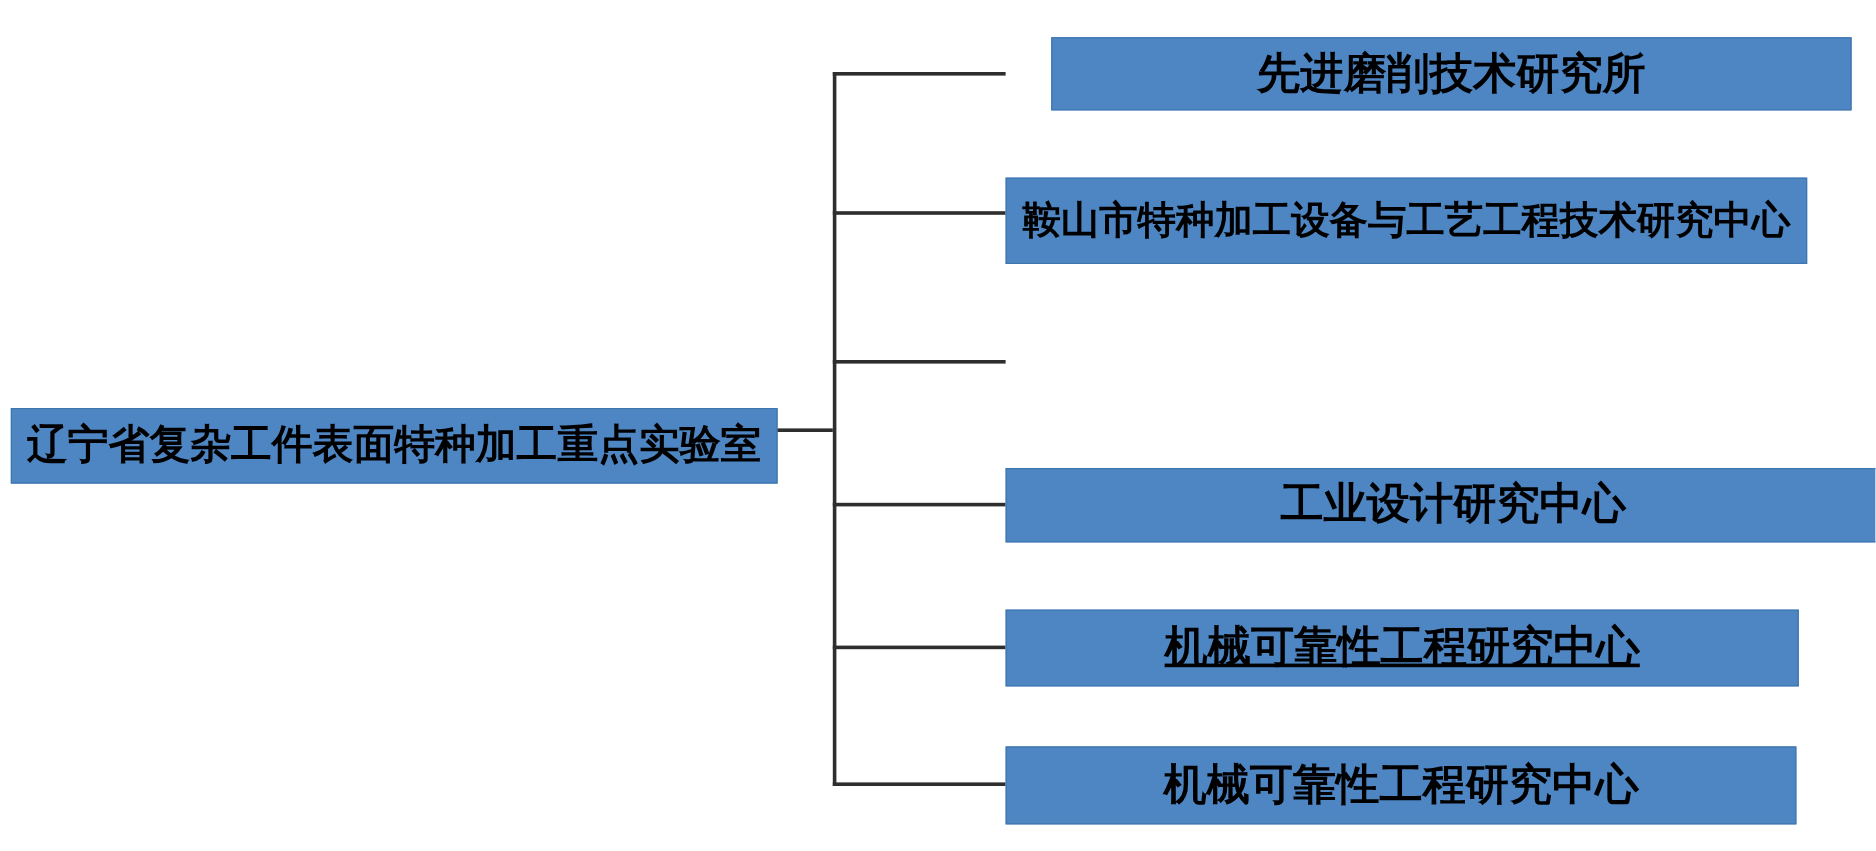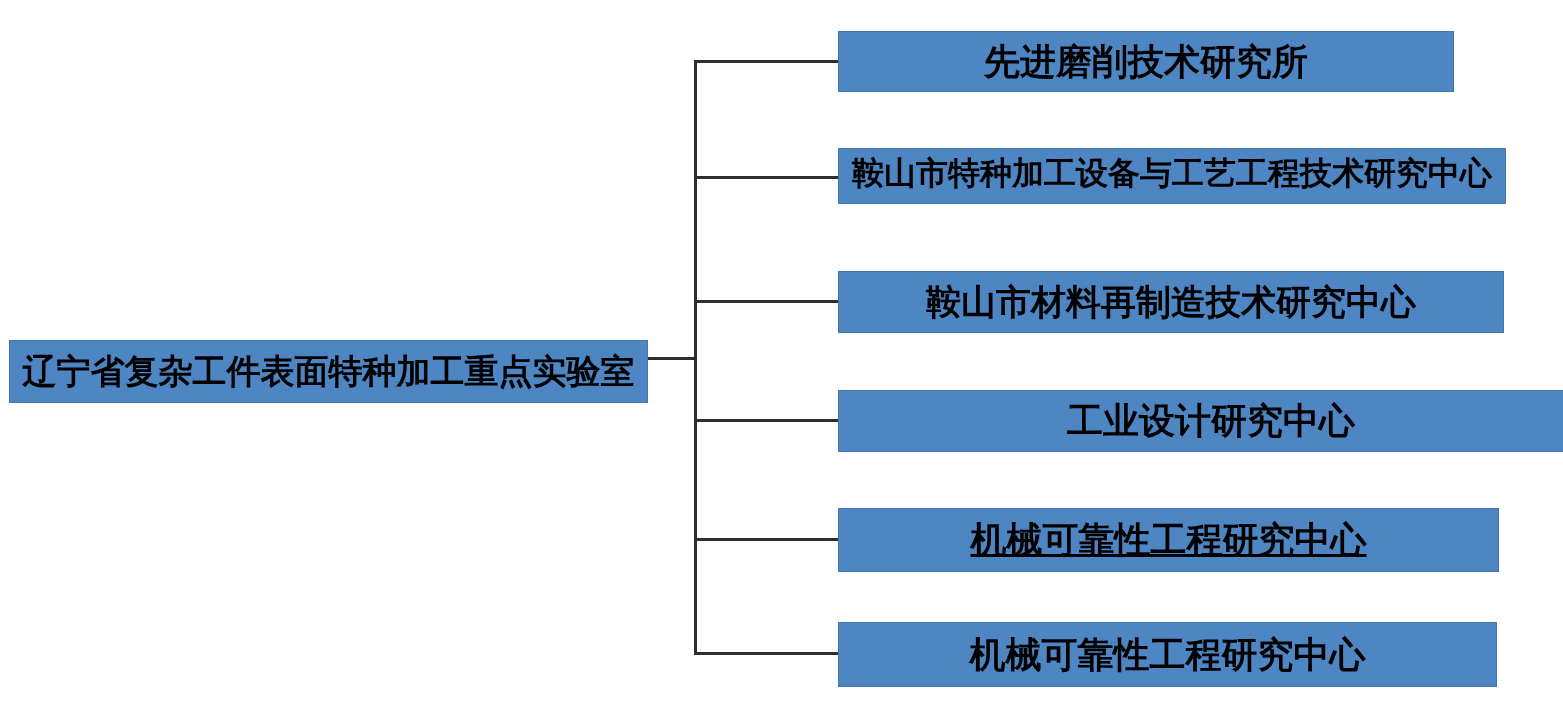--- a/index.html
+++ b/index.html
@@ -31,22 +31,22 @@
   }
   .connector {
     position: absolute;
     background: var(--connector, #2e2e2e);
   }
 
   
   .root   { left: 9px;   top: 324px; width: 639px; height: 63px; font-size: 34px; margin-top: 16px; }
 
   
-  .c0 { left: 838px; top: 31px;  width: 616px; height: 61px; font-size: 36px; }
-  .c1 { left: 838px; top: 148px; width: 668px; height: 56px; font-size: 32px; font-family: Liberation Mono, monospace; }
+  .c0 { left: 876px; top: 31px;  width: 667px; height: 61px; font-size: 36px; font-family: Liberation Serif, serif; }
+  .c1 { left: 838px; top: 148px; width: 668px; height: 72px; font-size: 32px; }
   .c2 { left: 838px; top: 271px; width: 666px; height: 62px; font-size: 35px; }
   .c3 { left: 838px; top: 390px; width: 746px; height: 62px; font-size: 36px; }
   .c4 { left: 838px; top: 508px; width: 661px; height: 64px; font-size: 36px; text-decoration: underline; }
   .c5 { left: 838px; top: 622px; width: 659px; height: 65px; font-size: 36px; }
 
   
   .root-link { left: 648px; top: 357px; width: 46px;  height: 3px; }
   .spine     { left: 694px; top: 60px;  width: 3px;   height: 595px; }
   .b0        { left: 694px; top: 60px;  width: 144px; height: 3px; }
   .b1        { left: 694px; top: 176px; width: 144px; height: 3px; }
@@ -70,21 +70,20 @@
   <div class="connector b1"></div>
   <div class="connector b2"></div>
   <div class="connector b3"></div>
   <div class="connector b4"></div>
   <div class="connector b5"></div>
 
   <div class="node c0">先进磨削技术研究所</div>
 
   <div class="node c1">鞍山市特种加工设备与工艺工程技术研究中心</div>
 
-  <div class="node c2">鞍山市材料再制造技术研究中心</div>
 
   <div class="node c3">工业设计研究中心</div>
 
   <div class="node c4">机械可靠性工程研究中心</div>
 
   <div class="node c5">机械可靠性工程研究中心</div>
 
 </div>
 
 </body></html>

